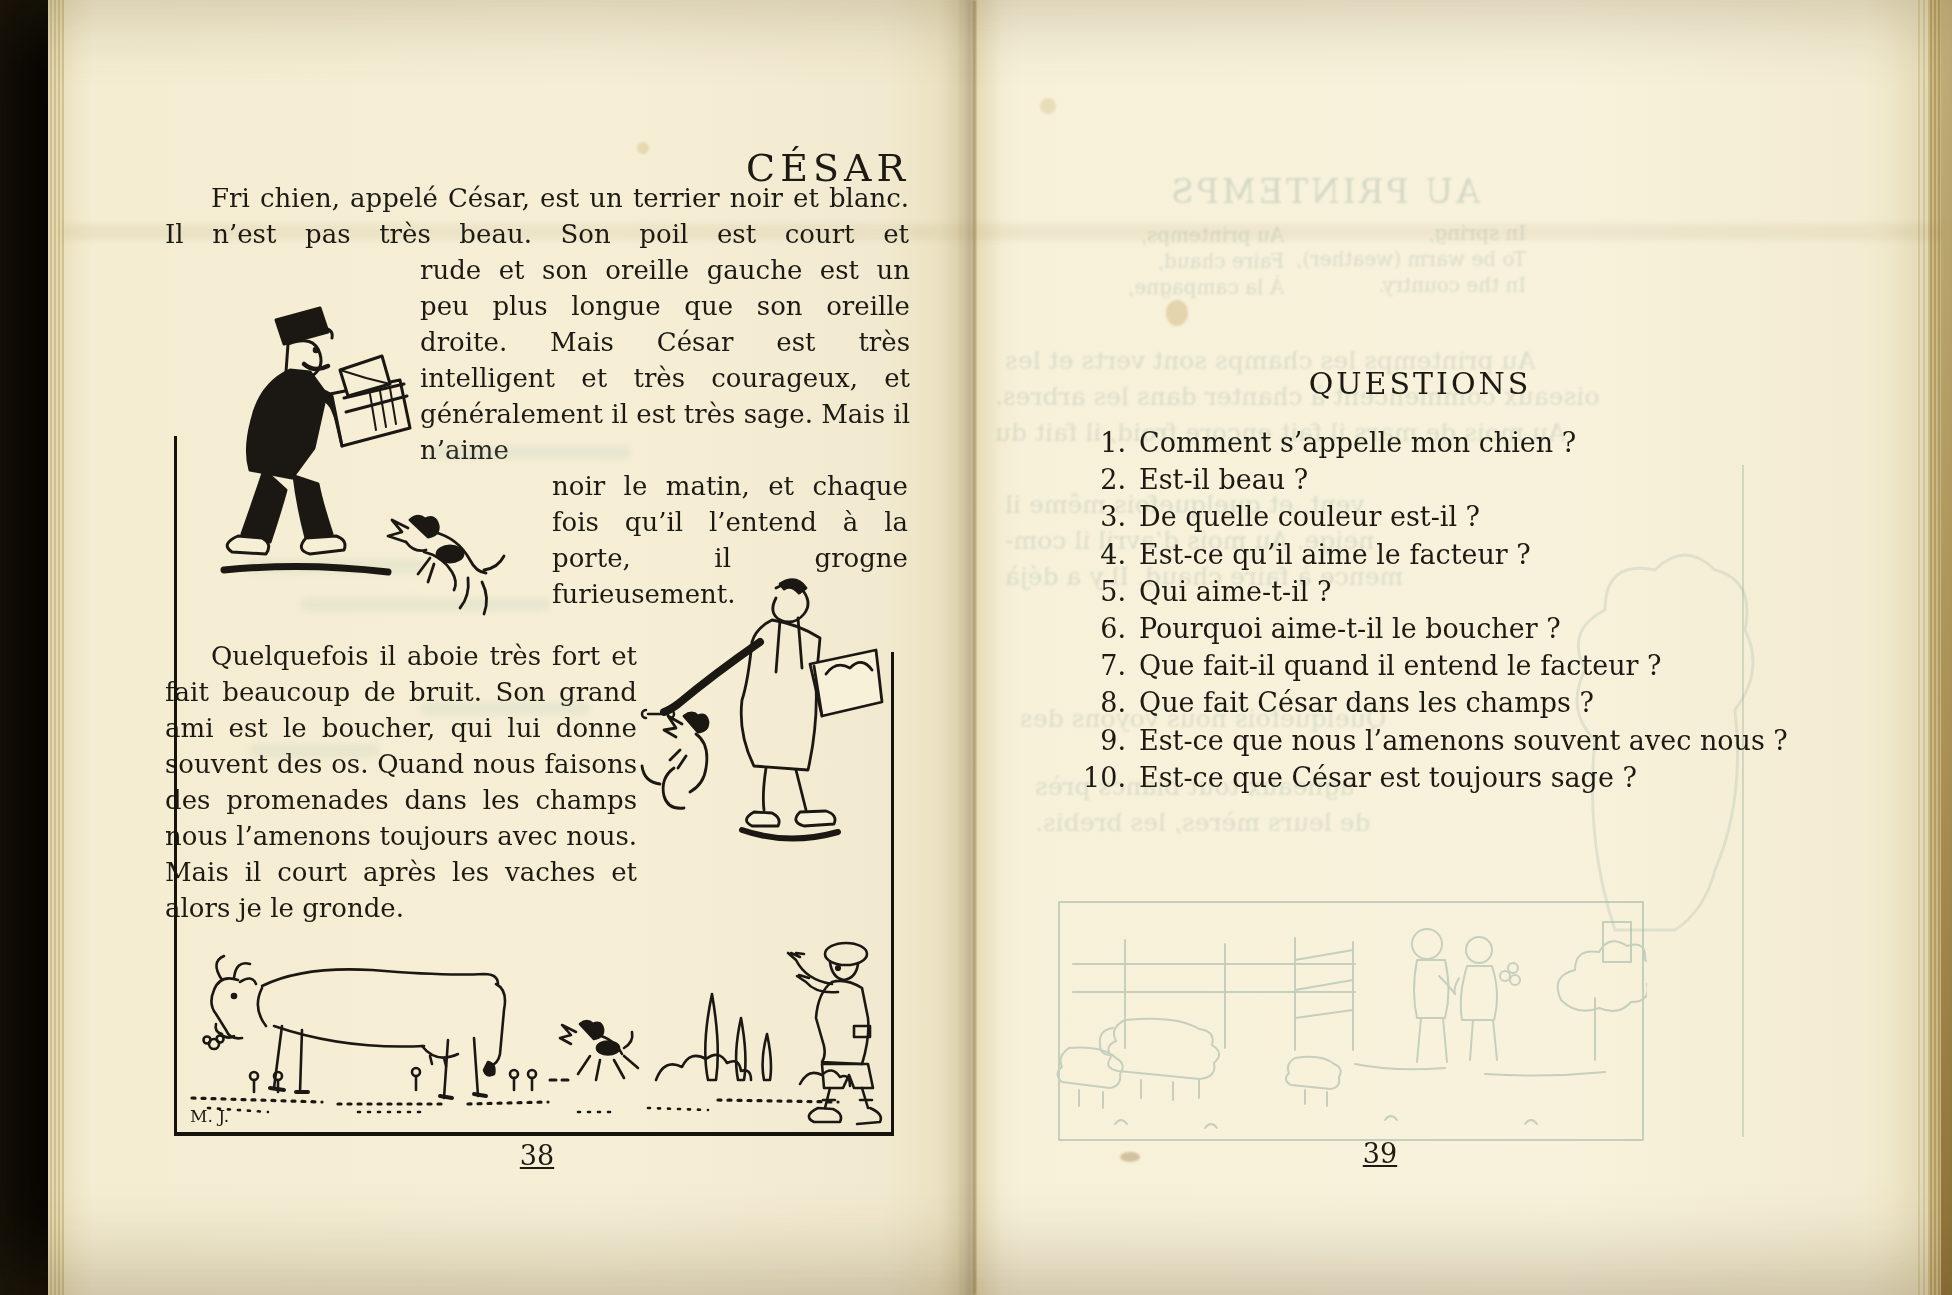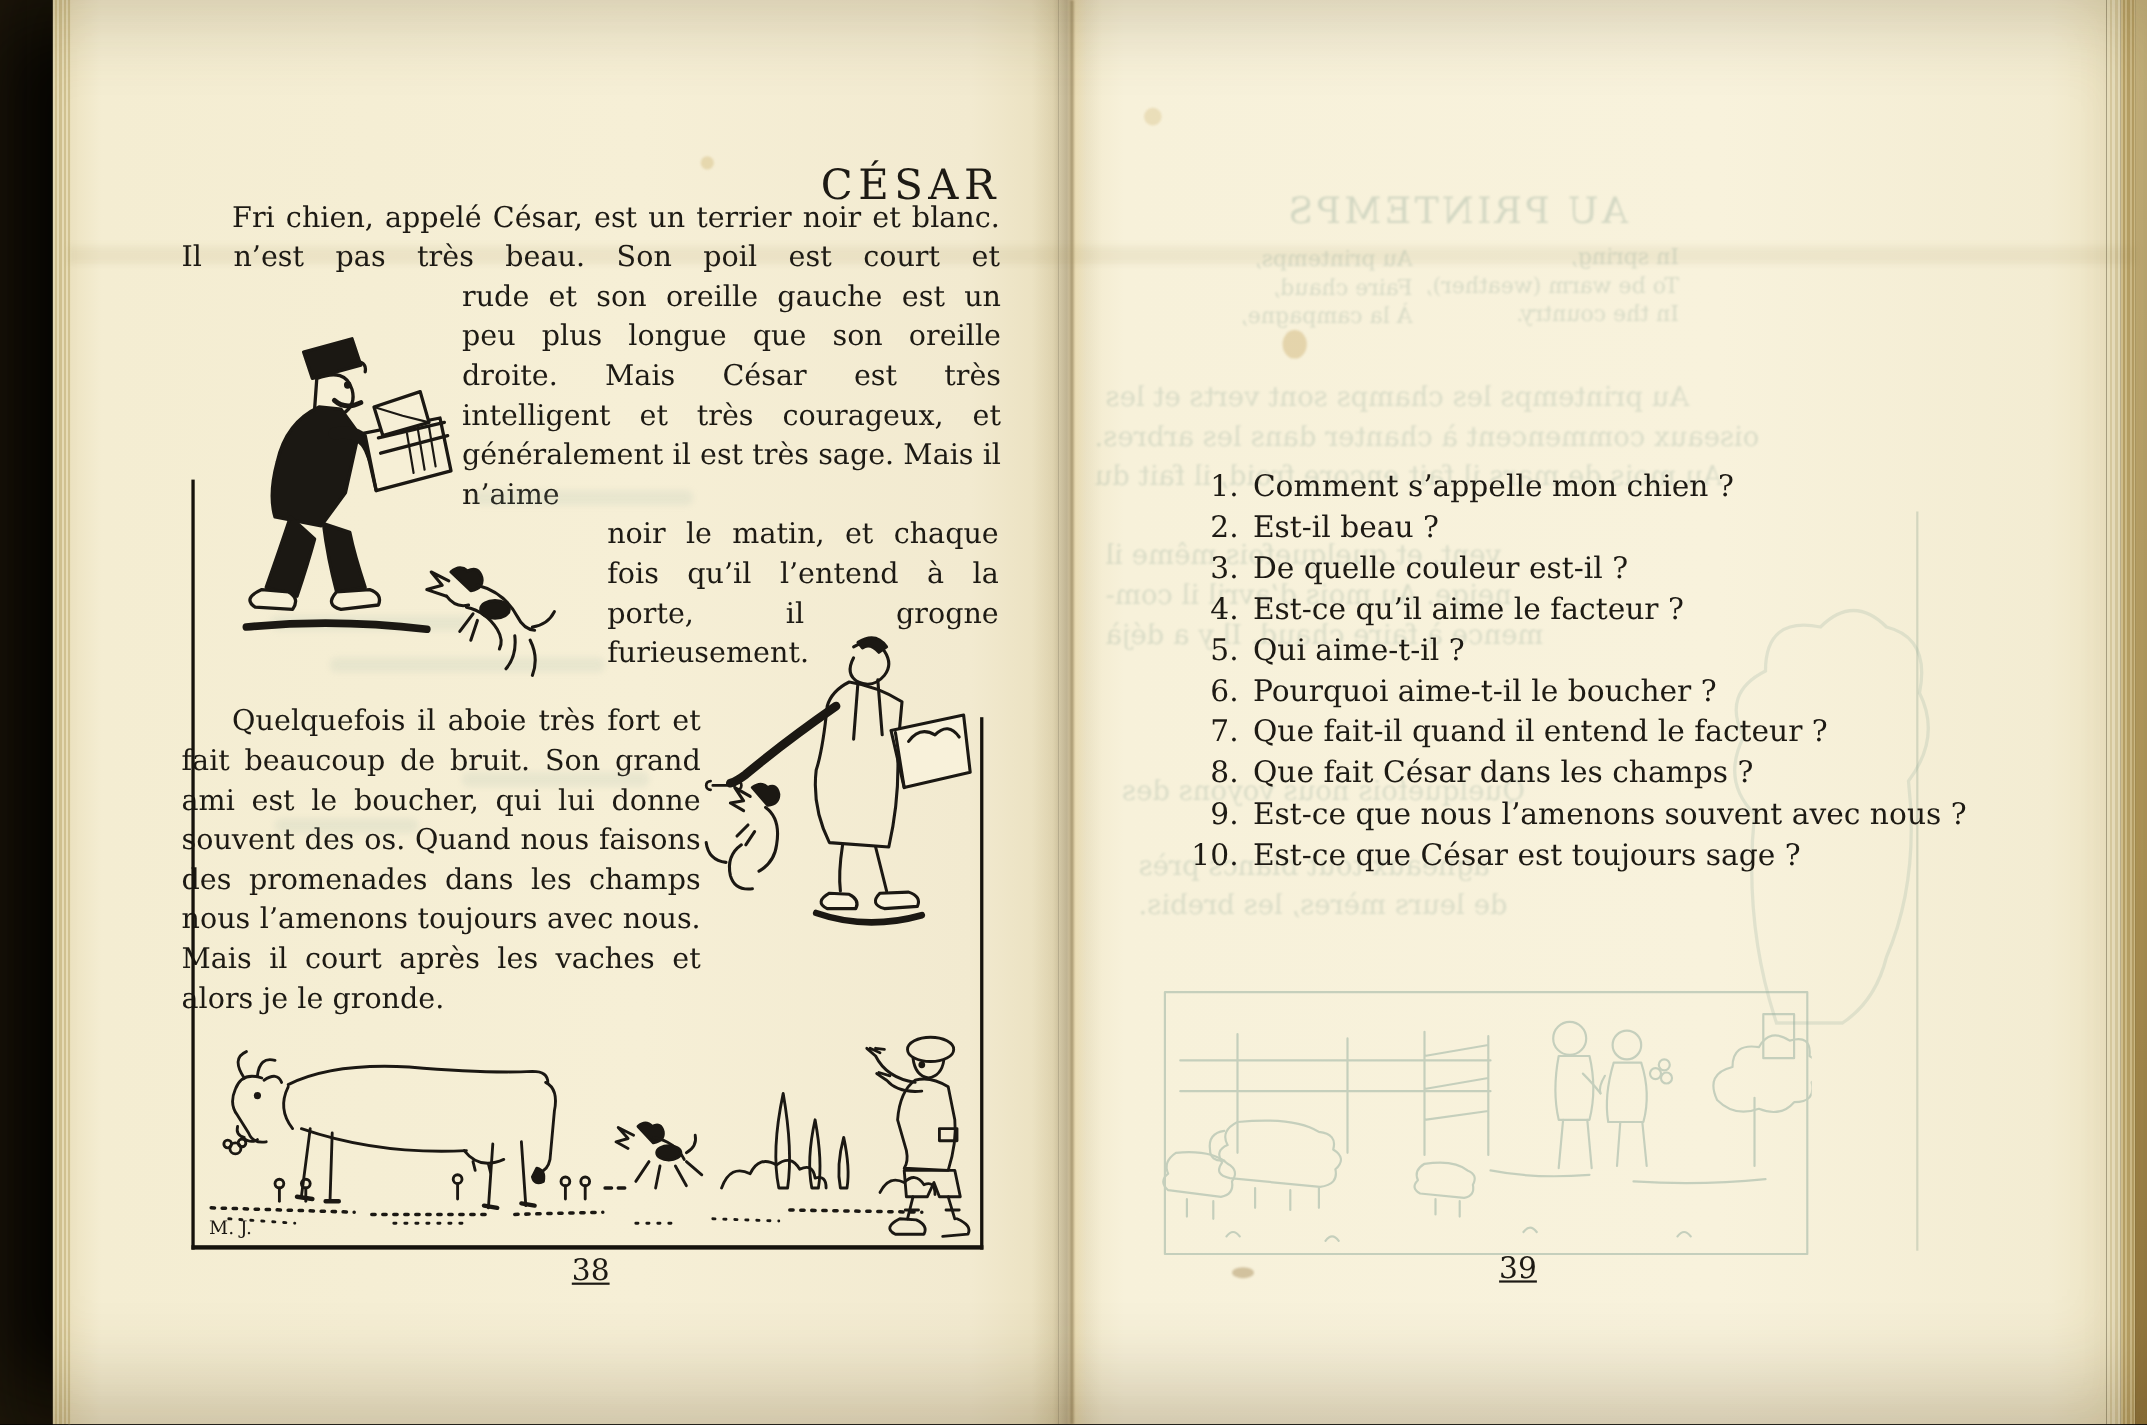--- a/index.html
+++ b/index.html
@@ -301,20 +301,21 @@
     <path d="M540 162 v-62"></path>
     <path d="M506 102 q-11 -24 14 -30 q0 -22 24 -18 q10 -18 28 -6 q20 -6 18 14 q16 10 2 24 q4 18 -16 18 q-12 14 -32 6 q-22 8 -38 -8 z"></path>
     <rect x="548" y="24" width="28" height="40"></rect>
     <path d="M300 166 q40 8 90 4 M430 176 q60 4 120 -2 M60 226 q6 -8 12 0 M150 230 q6 -8 12 0 M330 222 q6 -8 12 0 M470 226 q6 -8 12 0"></path>
   </svg>
   <svg class="st-illus st-tree" viewBox="0 0 210 480" fill="none" stroke="#9db4a4" stroke-width="3">
     <path d="M60 470 q-30 -90 -20 -190 q-30 -30 -10 -70 q-20 -40 20 -60 q0 -50 50 -40 q30 -30 60 0 q40 10 30 60 q20 40 -10 80 q10 90 -20 160 q-10 40 -40 60 z"></path>
   </svg>
   <div class="st-vline"></div>
 
+  <div class="rp-heading">QUESTIONS</div>
 
   <div class="q-list">
     <div class="q-row">
       <span class="q-num">1.</span>
       <span class="q-text">Comment s’appelle mon chien ?</span>
     </div>
     <div class="q-row">
       <span class="q-num">2.</span>
       <span class="q-text">Est-il beau ?</span>
     </div>

